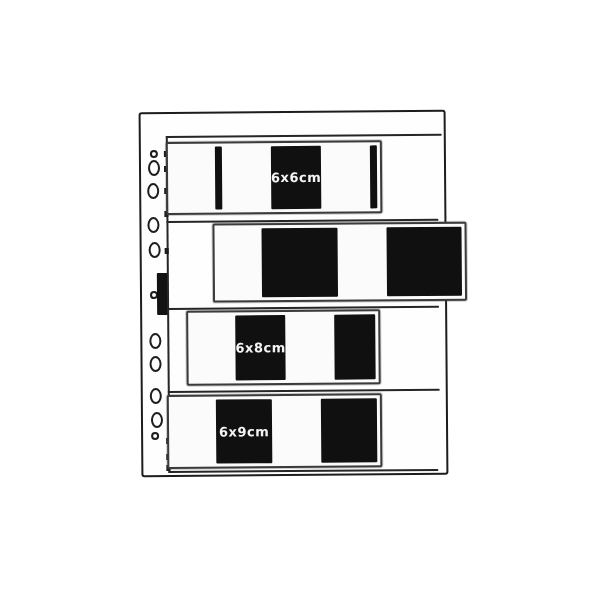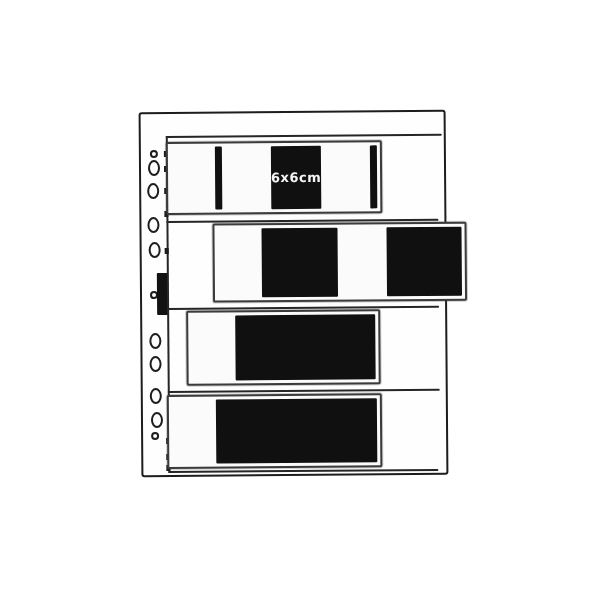--- a/index.html
+++ b/index.html
@@ -101,23 +101,29 @@
 
   <div class="pocket pocket-6x7">
     <div class="strip">
       <div class="frame"></div>
       <div class="frame"></div>
     </div>
   </div>
 
   <div class="pocket pocket-6x8">
     <div class="strip">
+      <div class="frame">
+        <span class="lbl">6x8cm</span>
+      </div>
       <div class="frame"></div>
     </div>
   </div>
 
   <div class="pocket pocket-6x9">
     <div class="strip">
+      <div class="frame">
+        <span class="lbl">6x9cm</span>
+      </div>
       <div class="frame"></div>
     </div>
   </div>
 
 </div>
 
 </body></html>

